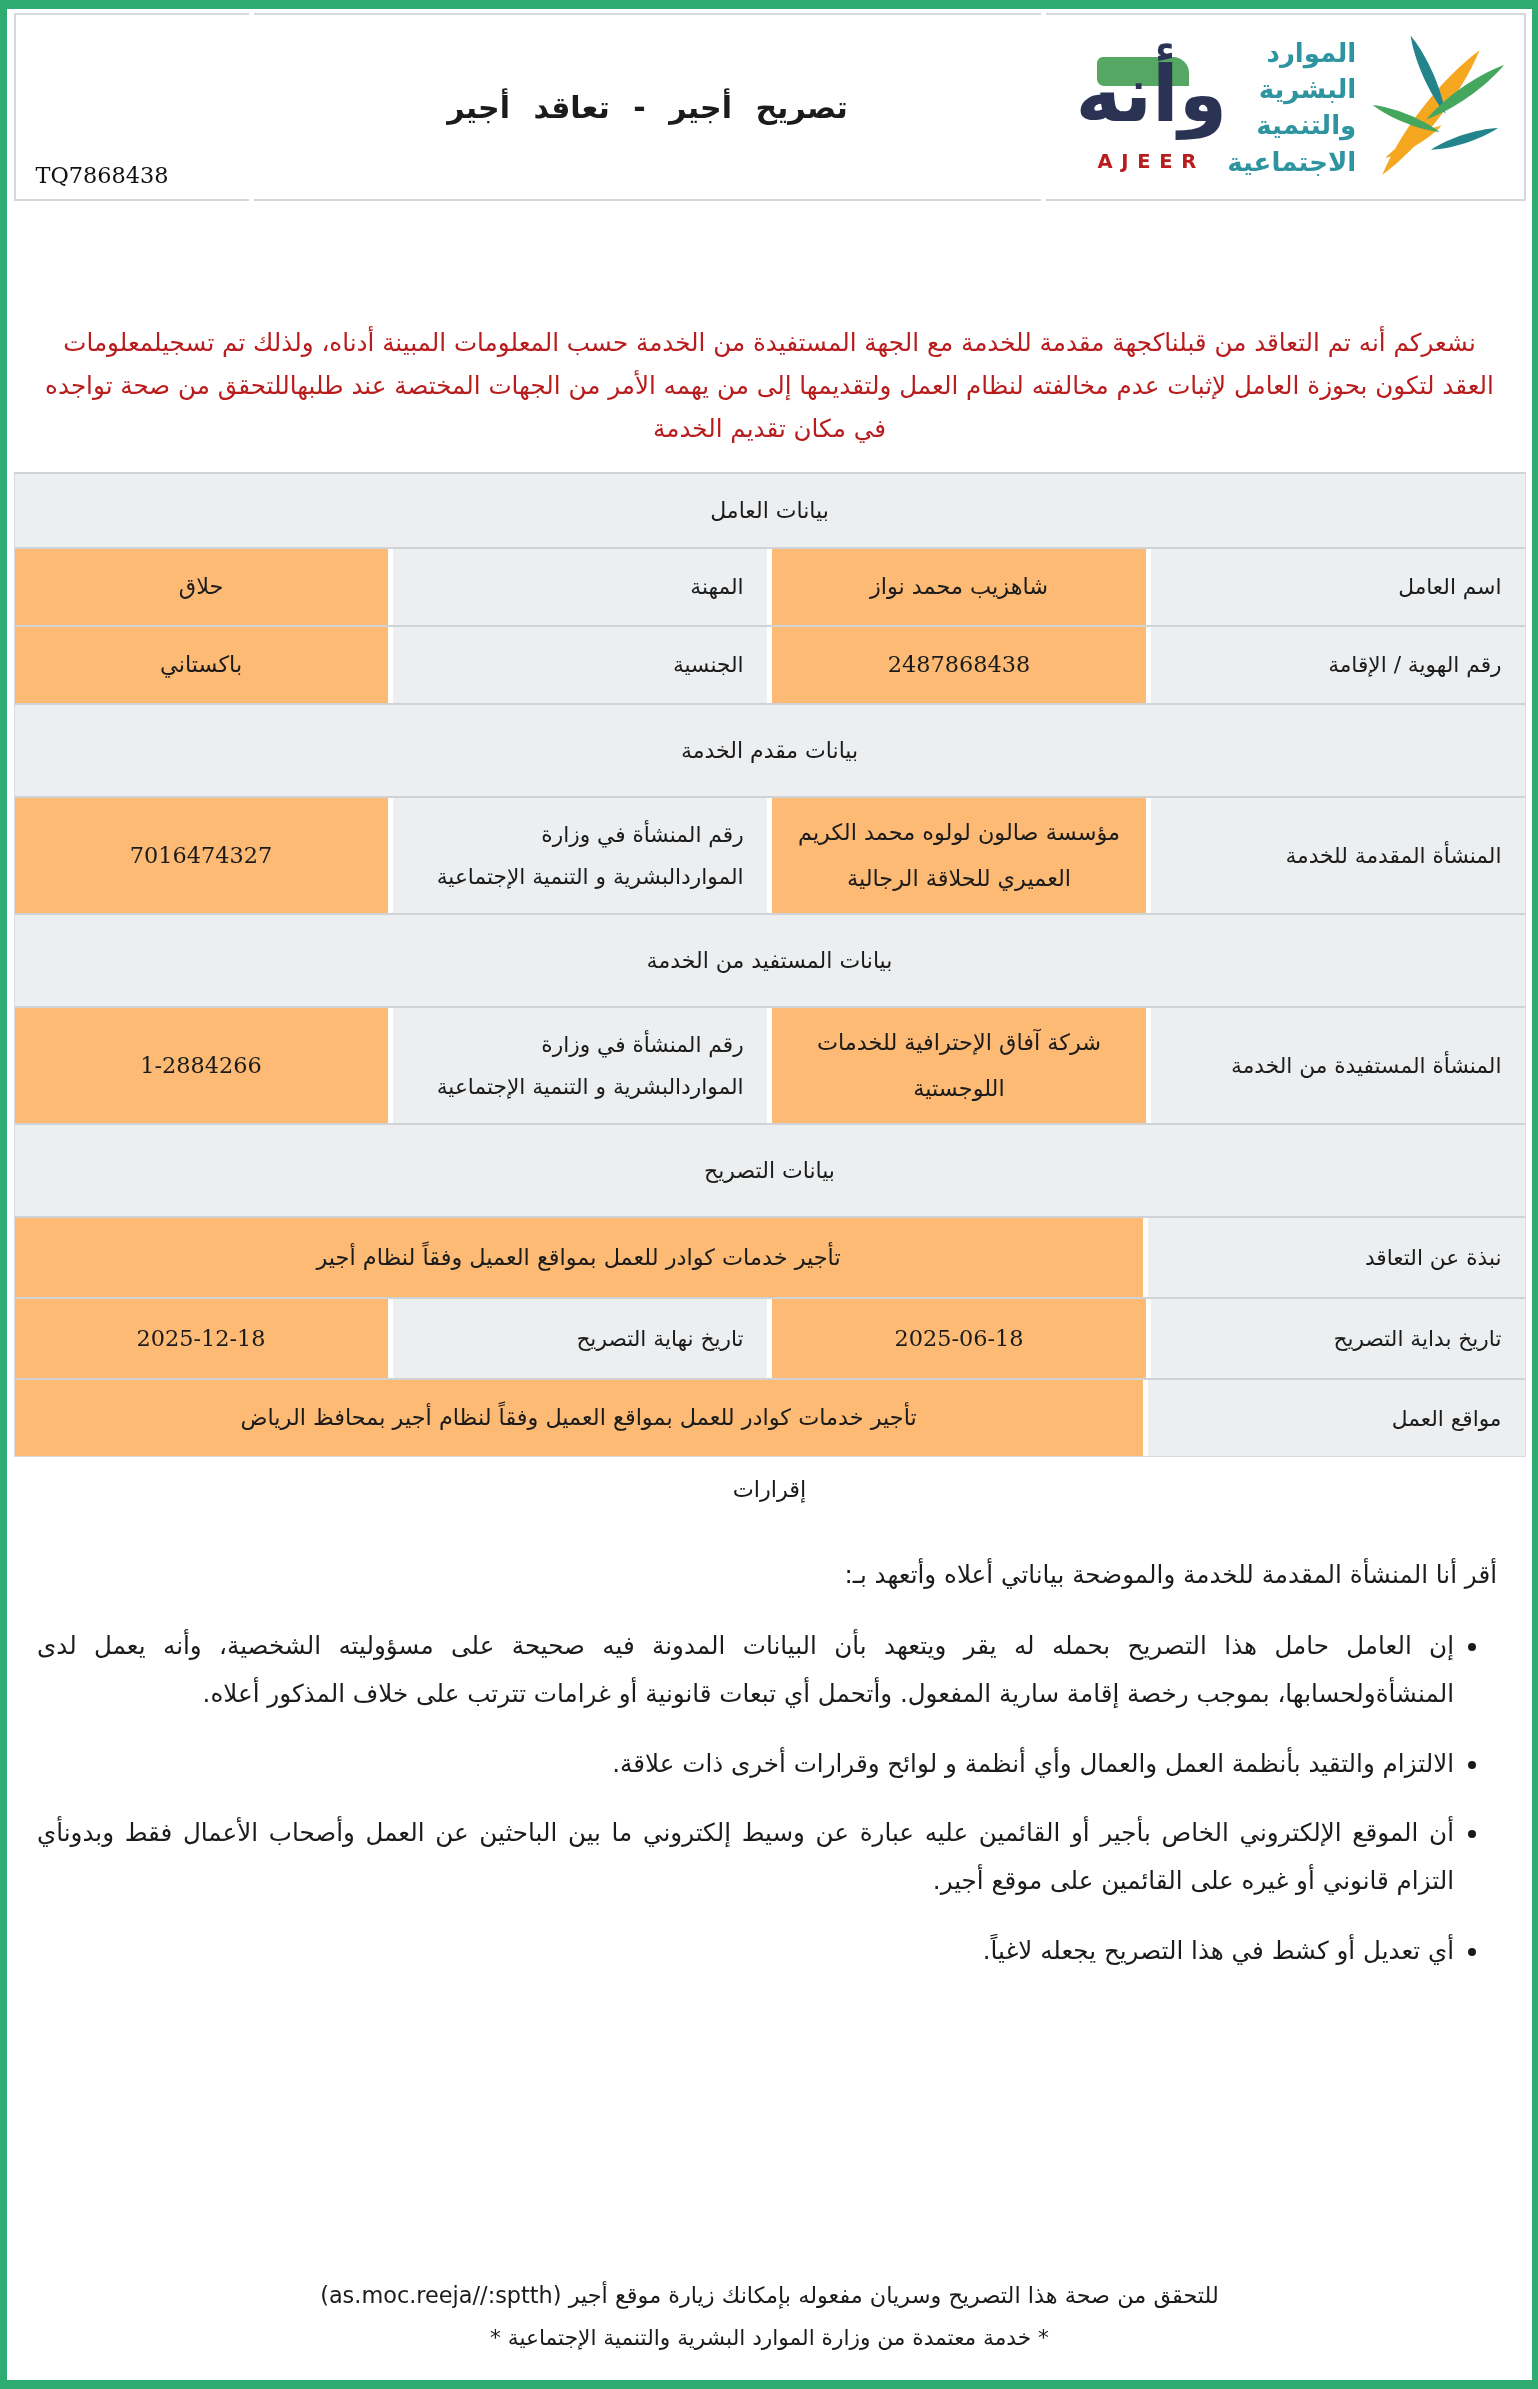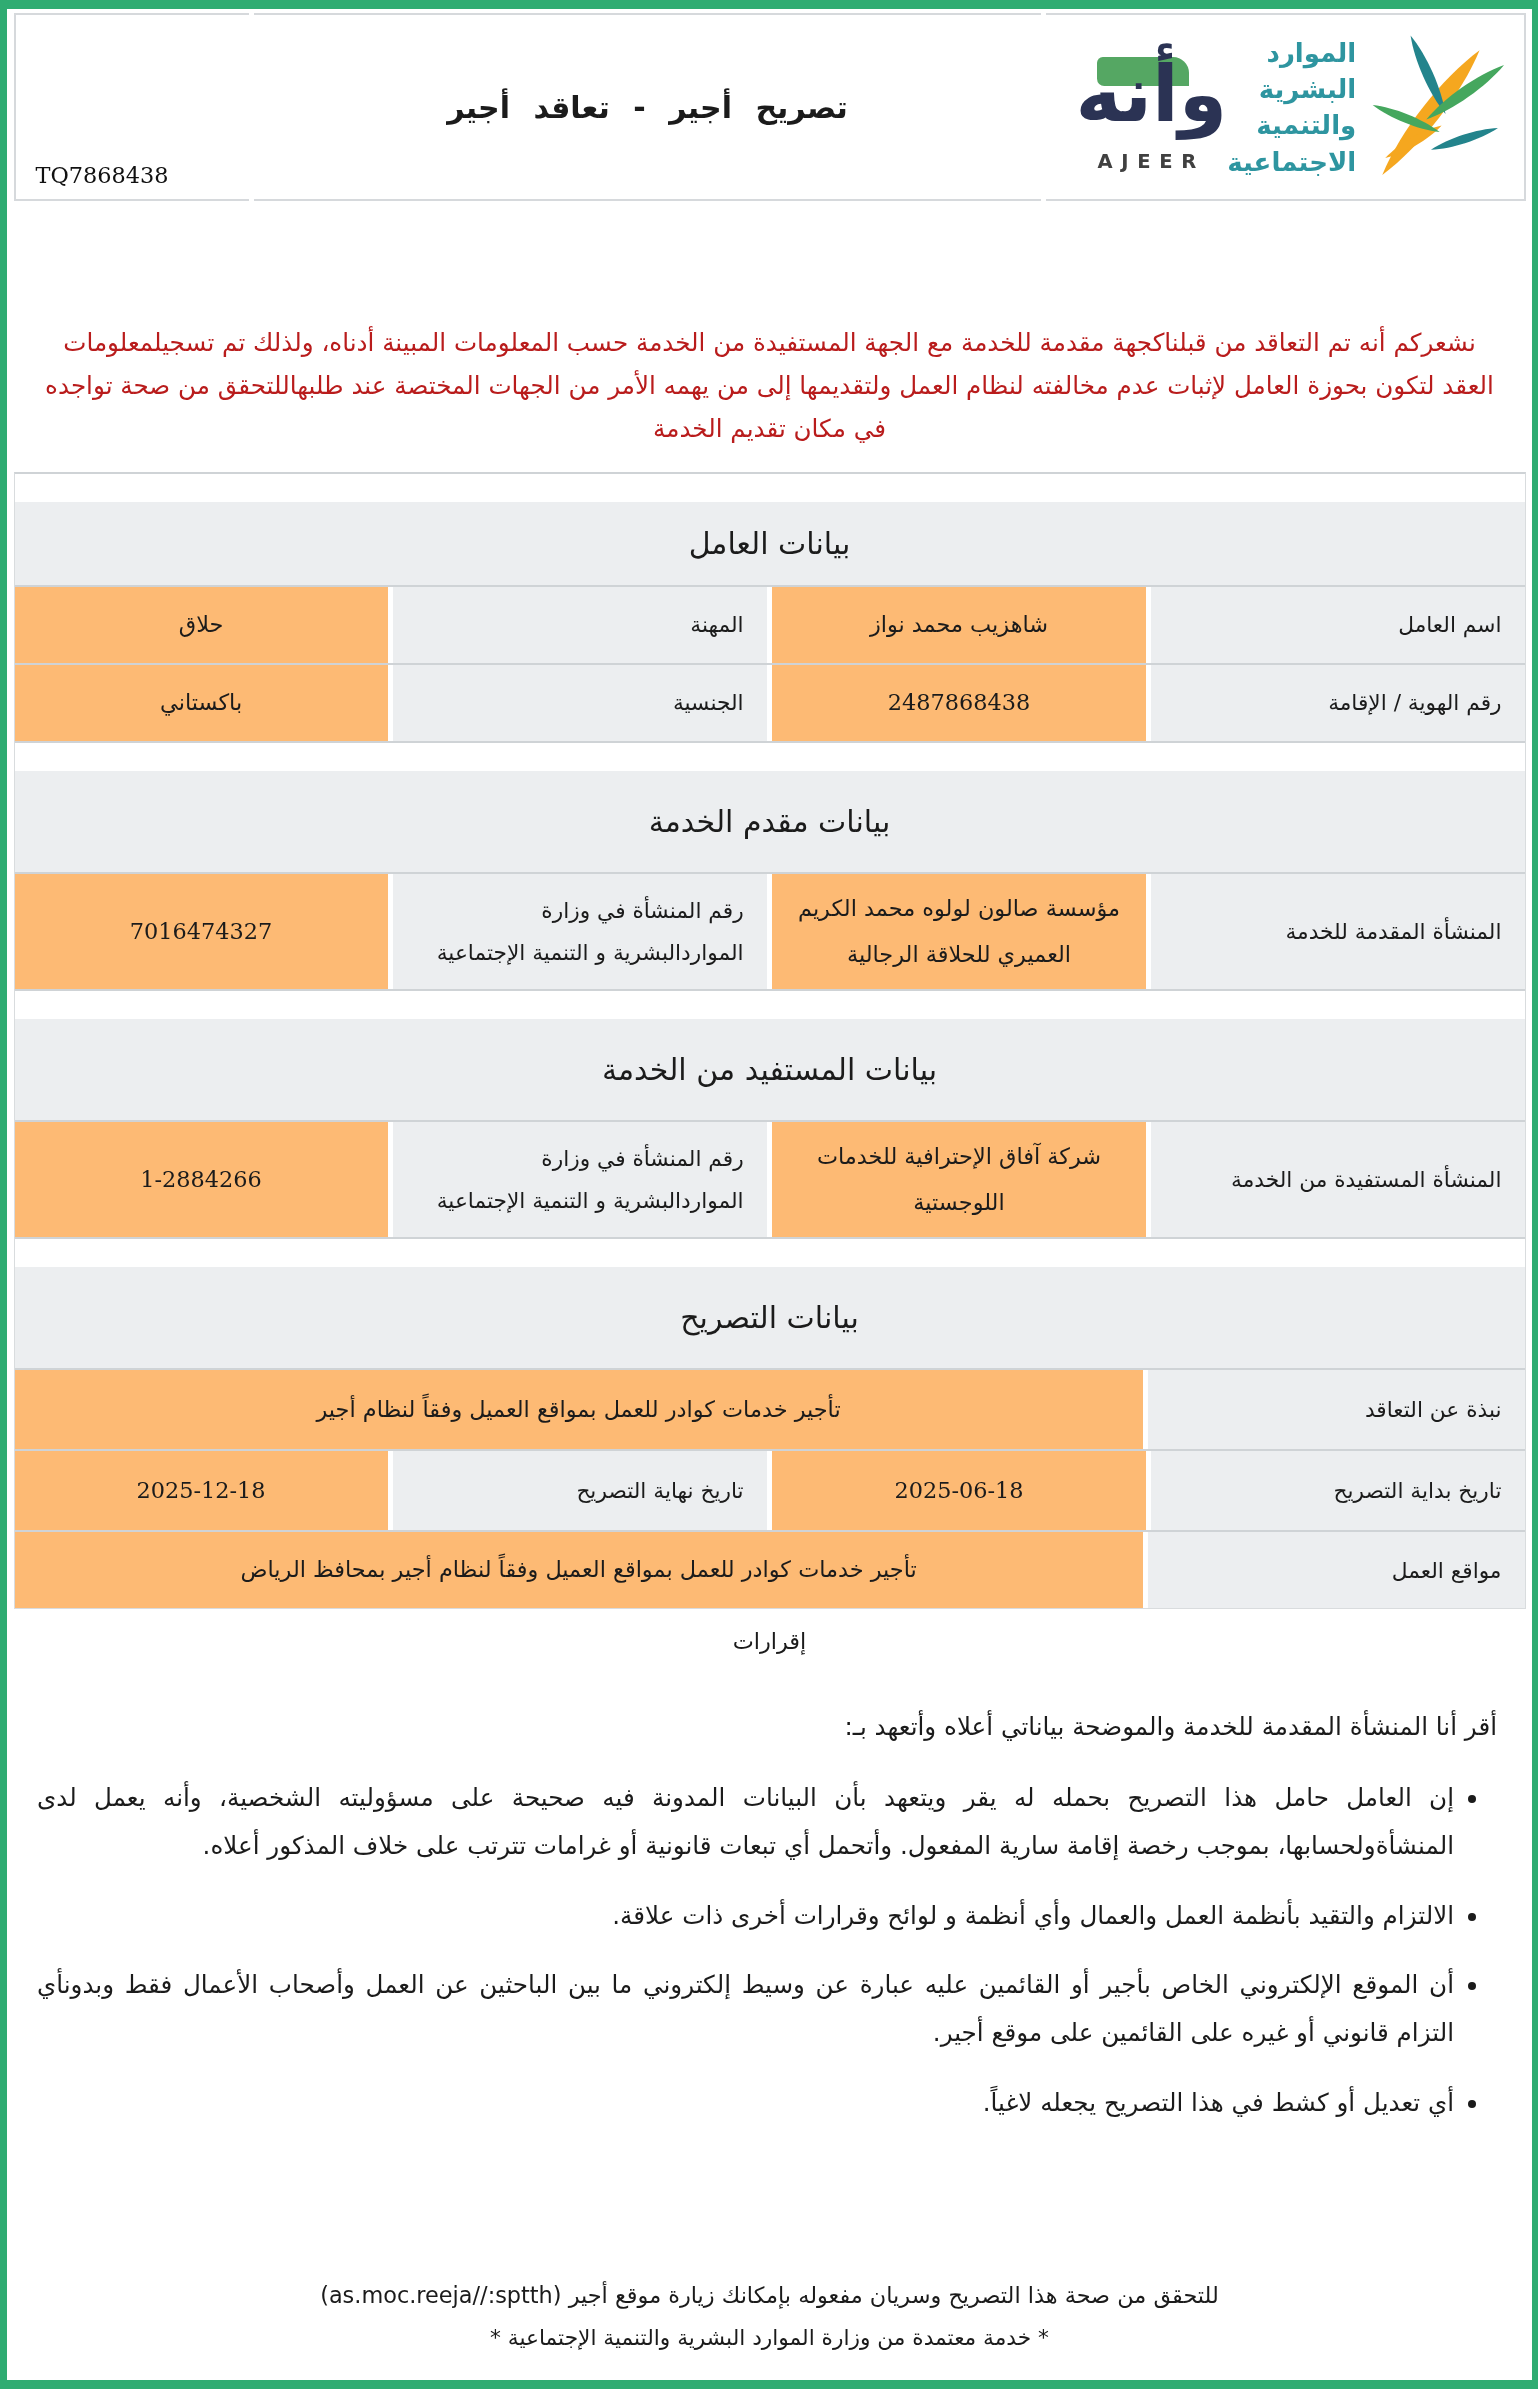--- a/index.html
+++ b/index.html
@@ -21,43 +21,43 @@
   .hbox.logo-box { flex: 0 0 473px; border-right: 2.2px solid #d6d9dc; display:flex; align-items:center; justify-content:space-between; padding: 0 10px 0 29px; }
 
   .tq-number { font-family: "DejaVu Serif","DejaVu Sans",serif; font-size: 22.4px; color:#111; }
   .doc-title { font-size: 30px; font-weight: bold; word-spacing: 13px; direction: rtl; }
 
   .ajeer-logo { display:flex; flex-direction:column; align-items:center; }
   .ajeer-mark { position: relative; height: 108px; display:flex; align-items:center; }
   .ajeer-green-block { position:absolute; top: 16px; right: 38px; width: 92px; height: 29px;
       background:#55a763; border-radius: 5.8px 16px 0 7.2px; z-index: 0; }
   .ajeer-arabic { position: relative; z-index: 1; font-size: 78px; font-weight: bold; color:#2b3354; line-height: 1.1; }
-  .ajeer-latin { color:#404040; font-weight:bold; font-size: 19.5px; letter-spacing: 8.7px; margin-top: 1.4px; }
+  .ajeer-latin { color:#b91c1c; font-weight:bold; font-size: 19.5px; letter-spacing: 8.7px; margin-top: 1.4px; }
 
   .ministry-logo { display:flex; align-items:center; gap: 4.3px; }
   .ministry-text { direction: rtl; text-align: right; color:#2e95a0; font-weight: bold;
       font-size: 26px; line-height: 1.4; }
   .ministry-star { flex: 0 0 auto; }
 
   
   .intro {
     direction: rtl; text-align: center;
     margin: 120px 32.5px 0 32.5px;
     font-size: 24.6px; line-height: 1.75; color:#b91c1c;
   }
 
   
   .doc-table {
     margin: 21.7px 6.5px 0 6.5px;
     border: 1.4px solid #d9dcde; border-top: 2.2px solid #cfd3d6;
     direction: rtl;
   }
   .sec-h {
-    background:#eceef0; text-align:center; font-size: 30px;
-    padding: 24px 7.2px; border-bottom: 2.2px solid #cfd3d6; margin-top: 28px;
+    background:#eceef0; text-align:center; font-size: 22px;
+    padding: 24px 7.2px; border-bottom: 2.2px solid #cfd3d6;
   }
   .sec-h.tall { padding: 33px 7.2px; }
   .trow { display:grid; column-gap: 5.8px; background:#ffffff; border-bottom: 2.2px solid #cfd3d6; }
   .trow:last-child { border-bottom: none; }
   .row4 { grid-template-columns: repeat(4, 1fr); }
   .row13 { grid-template-columns: 1fr 3fr; }
   .lbl {
     background:#eceef0; display:flex; align-items:center;
     padding: 11.6px 23px; font-size: 21.7px; line-height: 1.9; text-align: right;
   }

